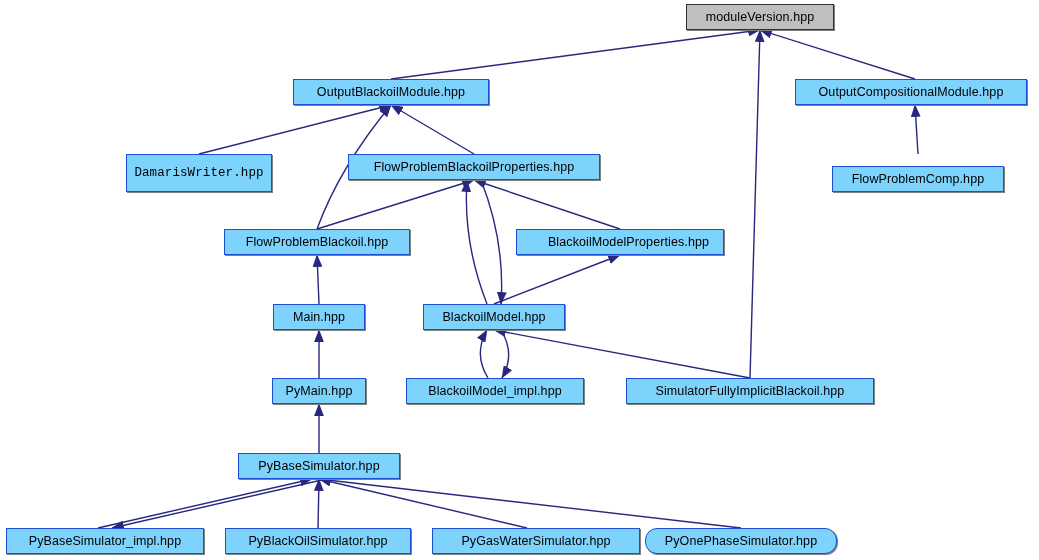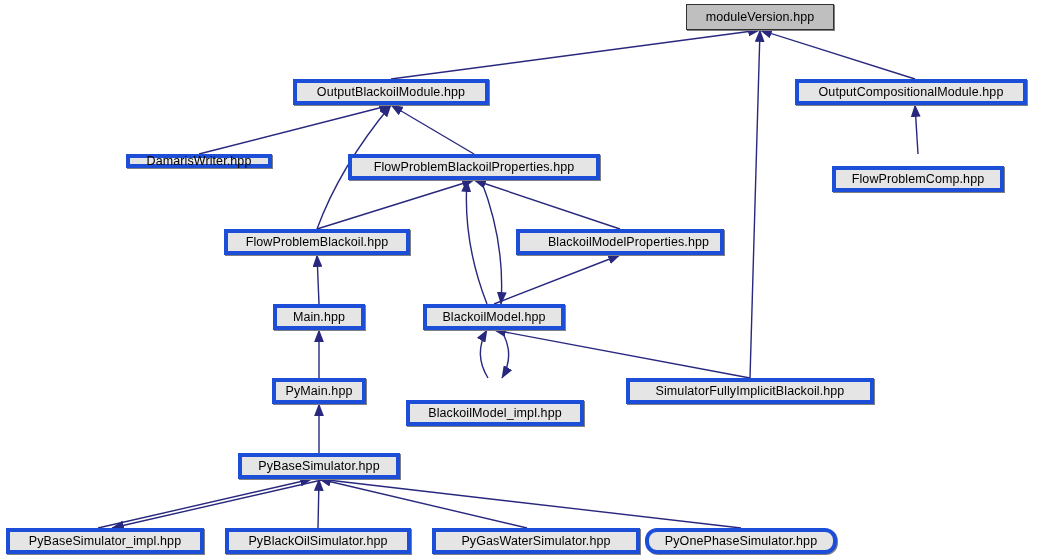--- a/index.html
+++ b/index.html
@@ -24,22 +24,22 @@
     width: 1039px;
     height: 560px;
     pointer-events: none;
   }
   .node {
     position: absolute;
     box-sizing: border-box;
     display: flex;
     align-items: center;
     justify-content: center;
-    background: #e5e5e5;
-    border: 4px solid #1d4ed8;
+    background: #7dd3fc;
+    border: 1px solid #1d4ed8;
     box-shadow: 1px 1px 0 0 #808080;
     color: #000000;
     font-size: 12.5px;
     line-height: 1;
     white-space: nowrap;
     letter-spacing: 0.1px;
     z-index: 5;
   }
   .node.root {
     background: #bfbfbf;
@@ -91,21 +91,21 @@
   <div id="nodes-layer">
       <div class="node root" style="left: 686px; top: 4px; width: 148px; height: 26px; justify-content: center;">
         <span class="node-label">moduleVersion.hpp</span>
       </div>
       <div class="node" style="left: 293px; top: 79px; width: 196px; height: 26px;">
         <span class="node-label">OutputBlackoilModule.hpp</span>
       </div>
       <div class="node" style="left: 795px; top: 79px; width: 232px; height: 26px;">
         <span class="node-label">OutputCompositionalModule.hpp</span>
       </div>
-      <div class="node" style="left: 126px; top: 154px; width: 146px; height: 14px;">
+      <div class="node" style="left: 126px; top: 154px; width: 146px; height: 38px; font-family: Liberation Mono, monospace;">
         <span class="node-label">DamarisWriter.hpp</span>
       </div>
       <div class="node" style="left: 348px; top: 154px; width: 252px; height: 26px;">
         <span class="node-label">FlowProblemBlackoilProperties.hpp</span>
       </div>
       <div class="node" style="left: 832px; top: 166px; width: 172px; height: 26px;">
         <span class="node-label">FlowProblemComp.hpp</span>
       </div>
       <div class="node" style="left: 224px; top: 229px; width: 186px; height: 26px; justify-content: center;">
         <span class="node-label">FlowProblemBlackoil.hpp</span>
@@ -115,21 +115,21 @@
       </div>
       <div class="node" style="left: 273px; top: 304px; width: 92px; height: 26px;">
         <span class="node-label">Main.hpp</span>
       </div>
       <div class="node" style="left: 423px; top: 304px; width: 142px; height: 26px;">
         <span class="node-label">BlackoilModel.hpp</span>
       </div>
       <div class="node" style="left: 272px; top: 378px; width: 94px; height: 26px;">
         <span class="node-label">PyMain.hpp</span>
       </div>
-      <div class="node" style="left: 406px; top: 400px; width: 178px; height: 26px;">
+      <div class="node" style="left: 406px; top: 378px; width: 178px; height: 26px;">
         <span class="node-label">BlackoilModel_impl.hpp</span>
       </div>
       <div class="node" style="left: 626px; top: 378px; width: 248px; height: 26px;">
         <span class="node-label">SimulatorFullyImplicitBlackoil.hpp</span>
       </div>
       <div class="node" style="left: 238px; top: 453px; width: 162px; height: 26px;">
         <span class="node-label">PyBaseSimulator.hpp</span>
       </div>
       <div class="node" style="left: 6px; top: 528px; width: 198px; height: 26px;">
         <span class="node-label">PyBaseSimulator_impl.hpp</span>

